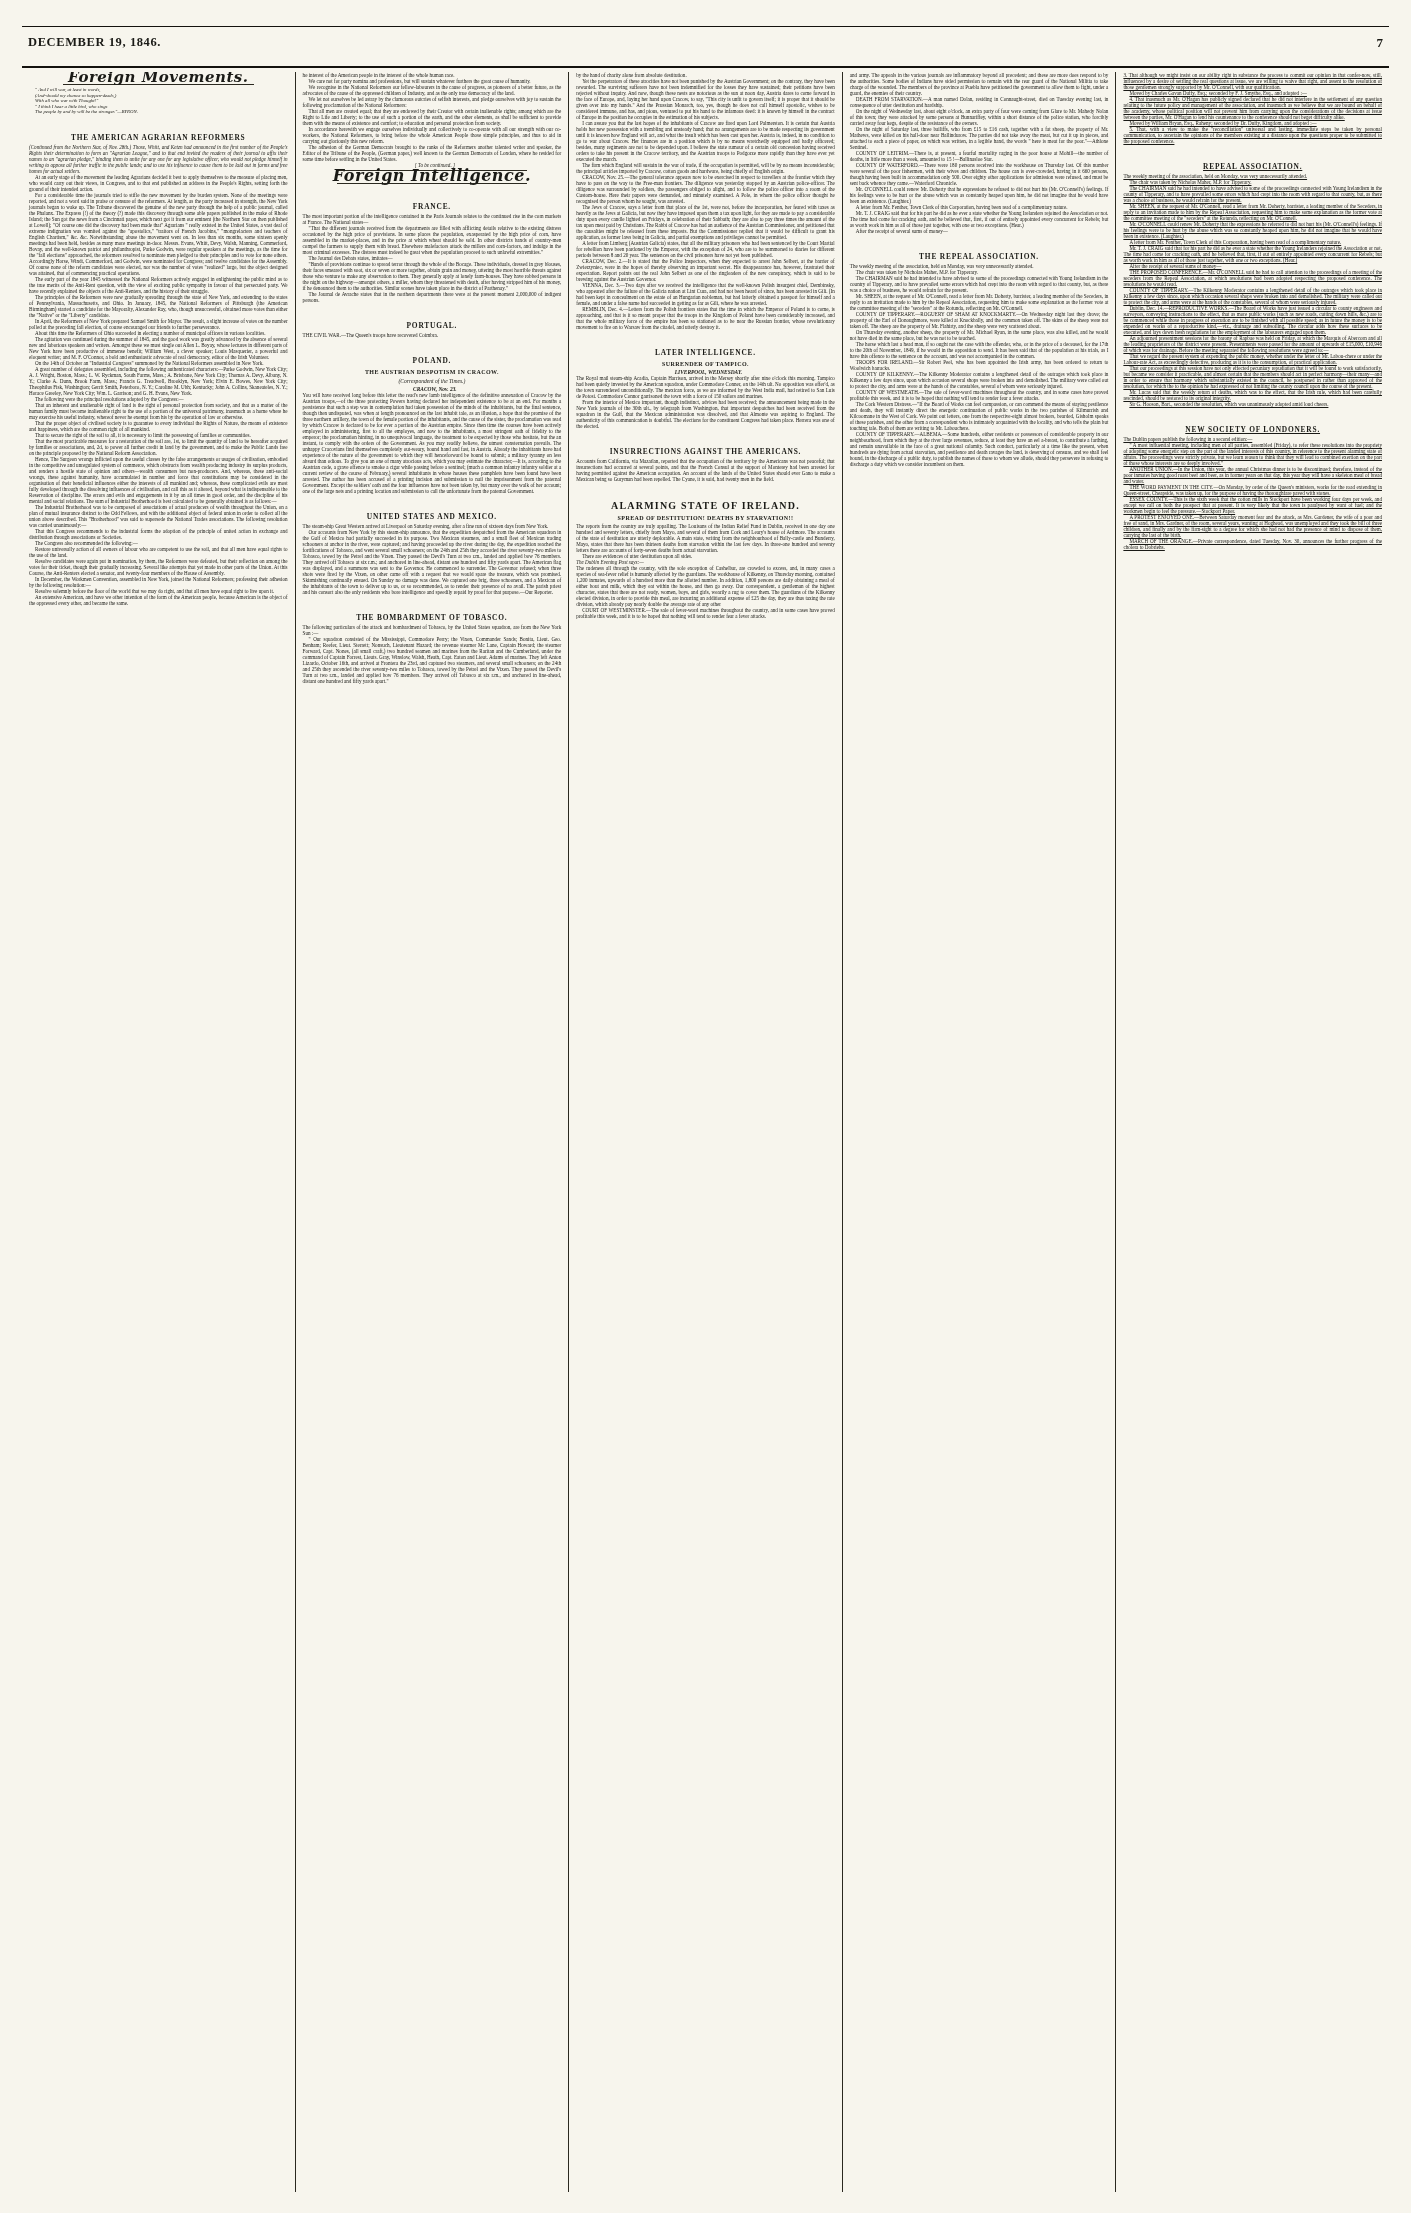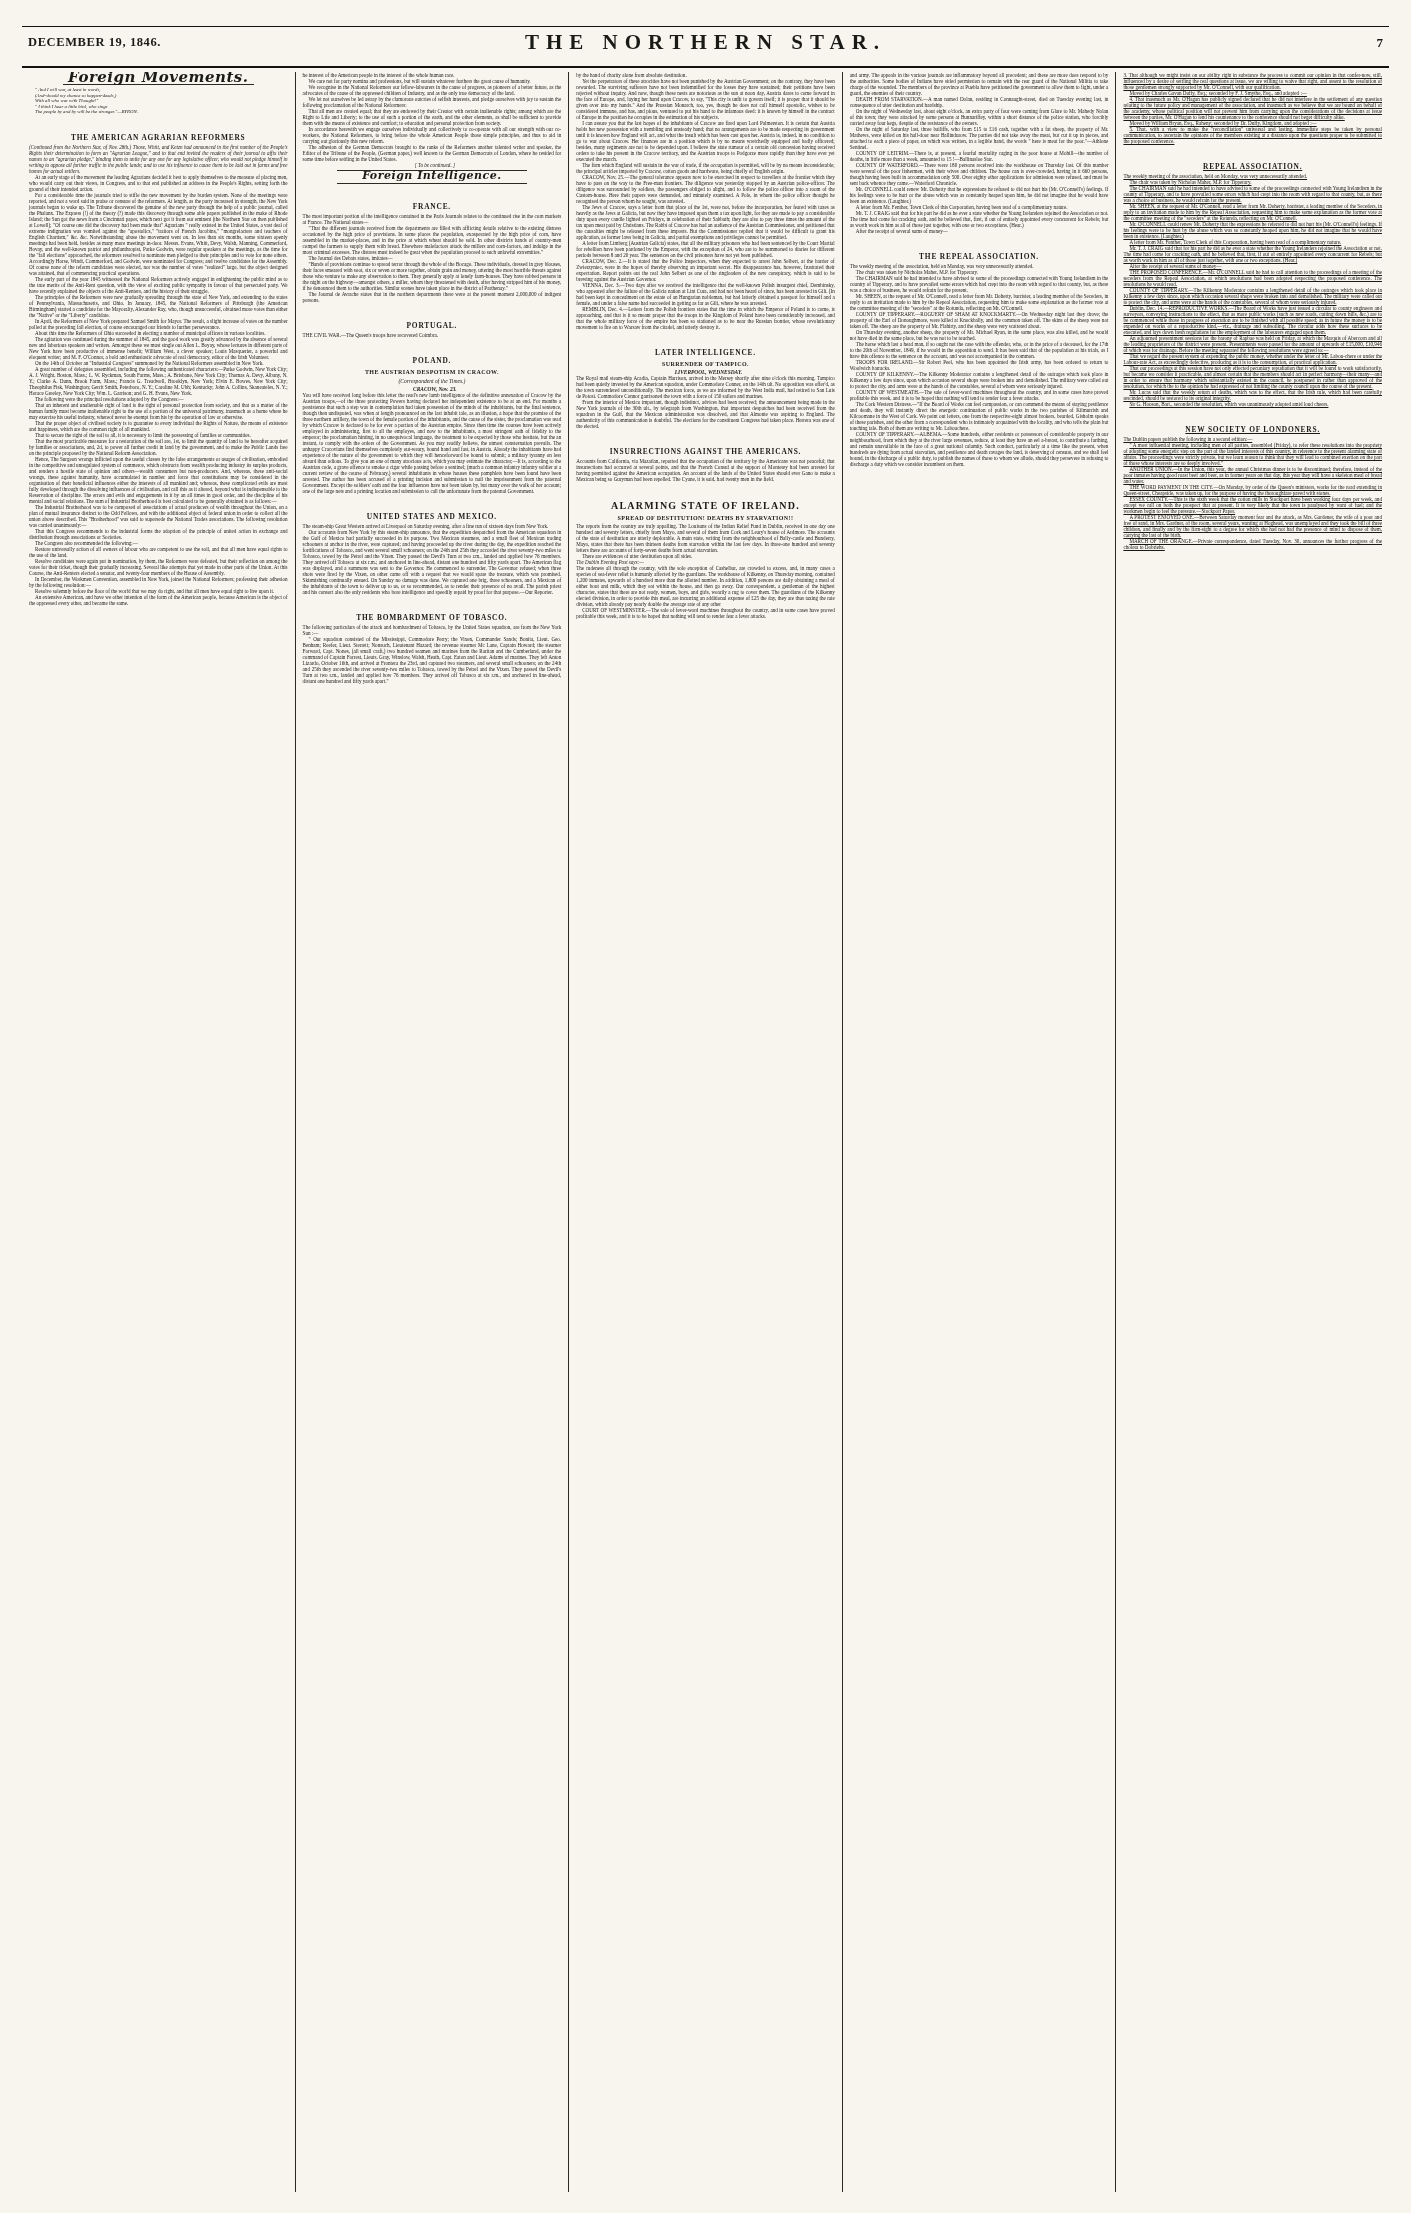--- a/index.html
+++ b/index.html
@@ -124,42 +124,41 @@
   
   .goth {
     text-align: center;
     font-family: "DejaVu Serif", serif;
     font-weight: bold;
     font-style: italic;
     font-size: 15px;
     letter-spacing: 0.5px;
     margin: 2px 0 4px 0;
   }
-  .goth.sm { font-size: 11px; }
+  .goth.sm { font-size: 16px; }
 
   .epigraph {
     font-size: 4.8px;
     line-height: 5.6px;
     font-style: italic;
     margin: 2px 6px 4px 6px;
     text-align: left;
   }
   .ital { font-style: italic; }
   .center { text-align: center; }
   .dateline { font-weight: bold; font-style: italic; font-size: 5.4px; }
 </style>
 </head>
 <body>
 
 <div class="page">
 
   <div class="masthead">
     <div class="rule-top"></div>
     <div class="mast-date">DECEMBER 19, 1846.</div>
-    <div class="mast-title">THE NORTHERN STAR.</div>
     <div class="mast-page">7</div>
   </div>
 
   <div class="columns">
 
     <div class="col">
       <div class="goth">Foreign Movements.</div>
       <div class="rule thin"></div>
       <div class="epigraph">
         <div>" And I will war, at least in words,</div>

